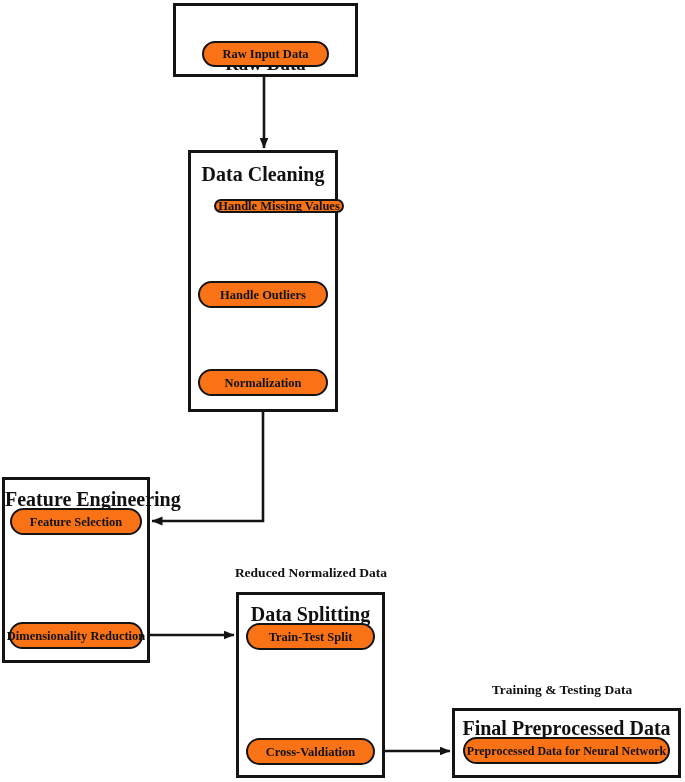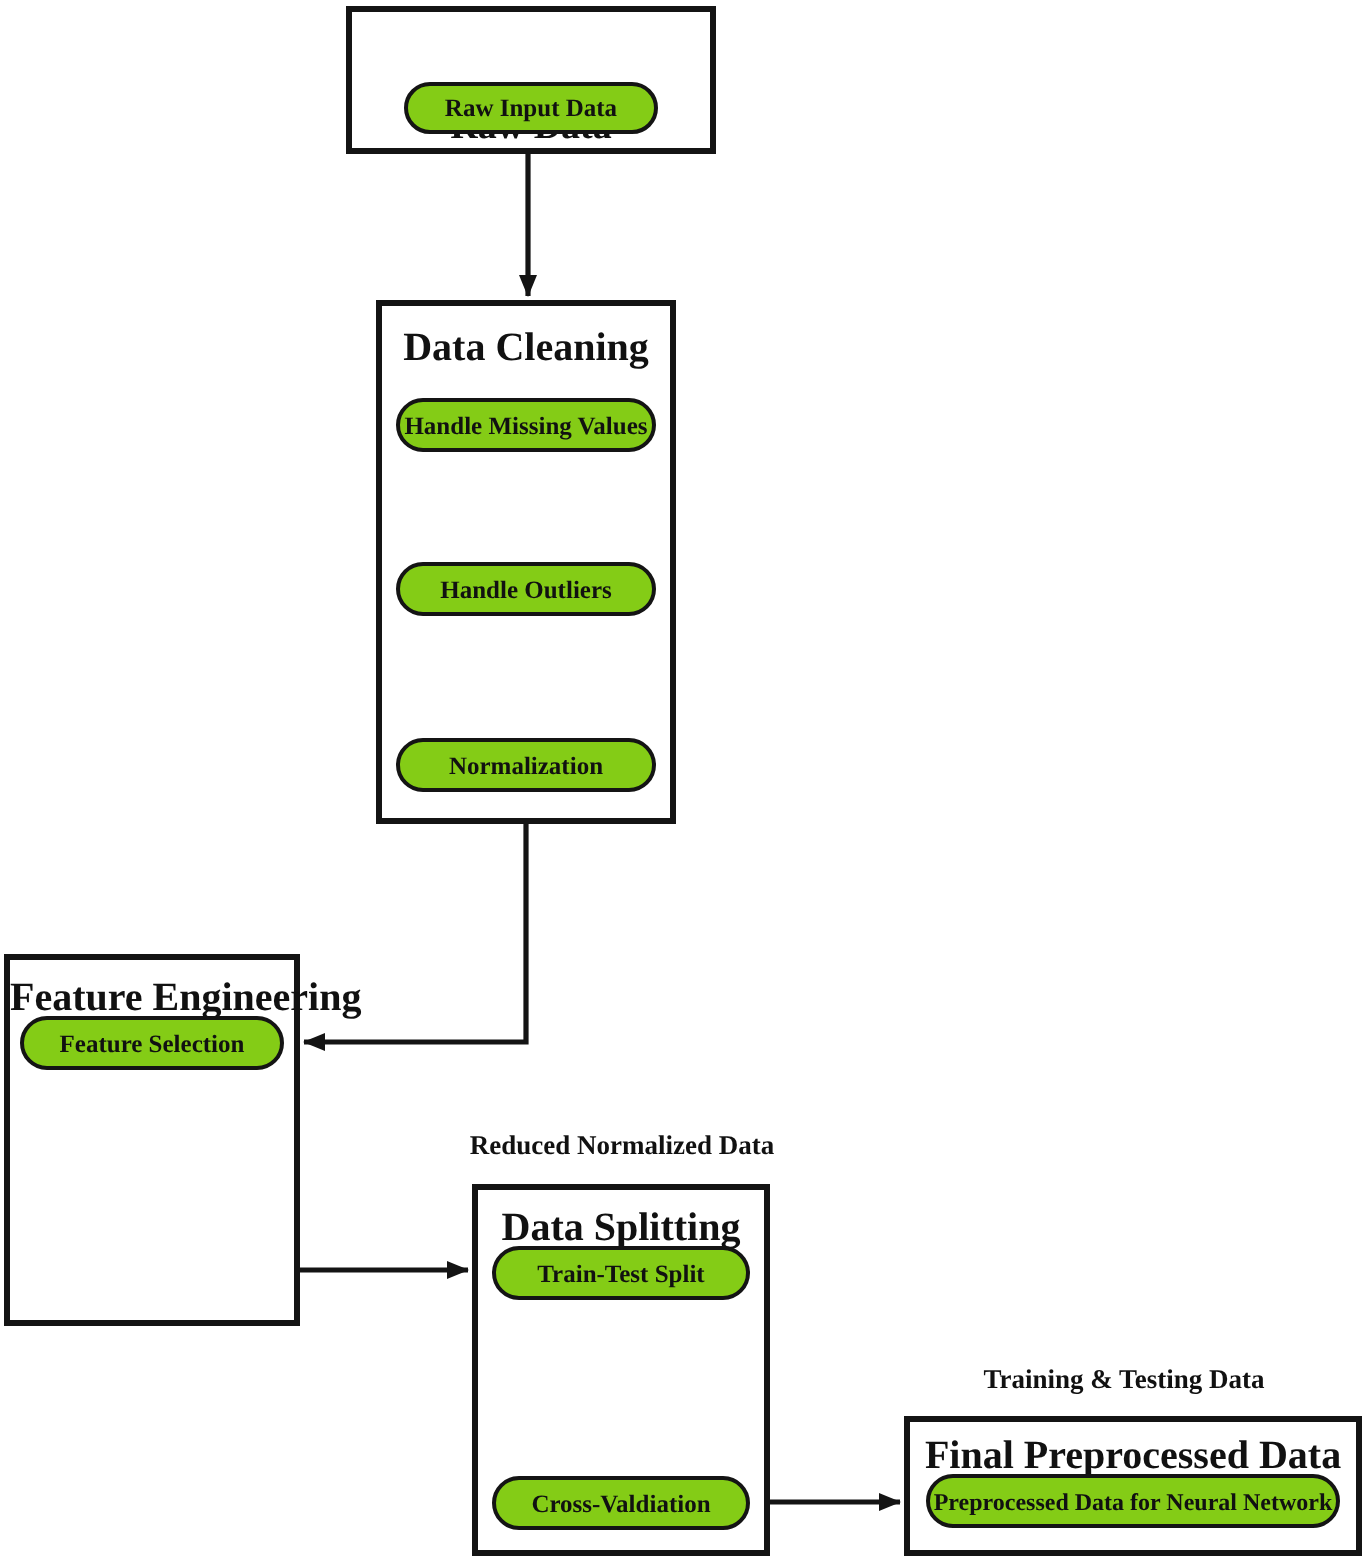--- a/index.html
+++ b/index.html
@@ -39,21 +39,21 @@
     font-weight: bold;
     font-size: 20px;
     line-height: 1.1;
     white-space: nowrap;
   }
   .title-lg { font-size: 19px; }
   .pill {
     position: absolute;
     border: 2px solid #141414;
     border-radius: 14px;
-    background: #84cc16;
+    background: #f97316;
     display: flex;
     align-items: center;
     justify-content: center;
   }
   .pill-label {
     font-weight: bold;
     font-size: 12.5px;
     white-space: nowrap;
     line-height: 1;
     padding-top: 1px;
@@ -90,36 +90,39 @@
 
   <section class="box" style="left:173px; top:3px; width:185px; height:74px;">
     <h2 class="box-title title-lg" style="top:24px;margin-top:24px;">Raw Data</h2>
     <div class="pill" style="left:26px; top:35px; width:127px; height:26px;">
       <span class="pill-label">Raw Input Data</span>
     </div>
   </section>
 
   <section class="box" style="left:188px; top:150px; width:150px; height:262px;">
     <h2 class="box-title" style="top:10px;">Data Cleaning</h2>
-    <div class="pill" style="left:7px; top:46px; width:130px; height:27px;align-items:center;">
+    <div class="pill" style="left:23px; top:46px; width:130px; height:14px;align-items:center;">
       <span class="pill-label">Handle Missing Values</span>
     </div>
     <div class="pill" style="left:7px; top:128px; width:130px; height:27px;">
       <span class="pill-label">Handle Outliers</span>
     </div>
     <div class="pill" style="left:7px; top:216px; width:130px; height:27px;">
       <span class="pill-label">Normalization</span>
     </div>
   </section>
 
 
   <section class="box" style="left:2px; top:477px; width:148px; height:186px;">
     <h2 class="box-title" style="top:8px;">Feature Engineering</h2>
     <div class="pill" style="left:5px; top:28px; width:132px; height:27px;">
       <span class="pill-label">Feature Selection</span>
+    </div>
+    <div class="pill" style="left:4px; top:142px; width:134px; height:27px;">
+      <span class="pill-label">Dimensionality Reduction</span>
     </div>
   </section>
 
   <div class="float-label" style="left:212px; top:566px; width:198px;">Reduced Normalized Data</div>
 
   <section class="box" style="left:236px; top:592px; width:149px; height:186px;">
     <h2 class="box-title" style="top:8px;">Data Splitting</h2>
     <div class="pill" style="left:7px; top:28px; width:129px; height:27px;">
       <span class="pill-label">Train-Test Split</span>
     </div>

